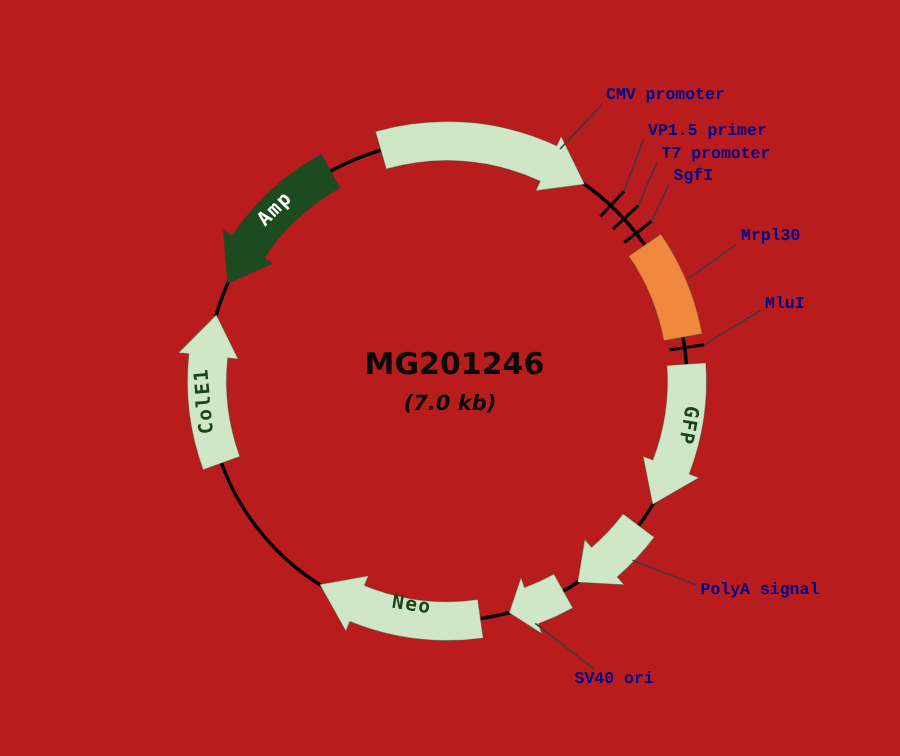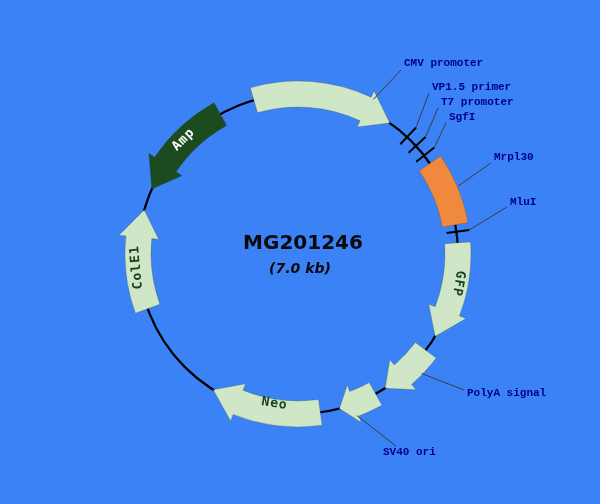--- a/index.html
+++ b/index.html
@@ -1,16 +1,16 @@
 <!DOCTYPE html>
 <html><head>
 <meta charset="utf-8">
 <style>
   html,body{margin:0;padding:0;background:#ffffff;}
-  .canvas{position:relative;width:600px;height:504px;background:#3b82f6;overflow:hidden;
+  .canvas{position:relative;width:600px;height:504px;background:#b91c1c;overflow:hidden;
           font-family:"DejaVu Sans",sans-serif;}
   svg{display:block;}
   .site-label{font-family:"Liberation Mono",monospace;font-weight:bold;font-size:11px;}
   .inner-label{font-family:"DejaVu Sans Mono",monospace;font-weight:bold;font-size:13px;letter-spacing:1px;}
   .title{font-family:"DejaVu Sans",sans-serif;font-weight:bold;font-size:20px;fill:#0a0a0a;}
   .subtitle{font-family:"DejaVu Sans",sans-serif;font-style:italic;font-weight:600;font-size:14px;fill:#0a0a0a;}
   .leader{stroke:#3c3c3c;stroke-width:1;fill:none;}
   .tick{stroke:#000000;stroke-width:2;fill:none;}
 </style>
 </head>

